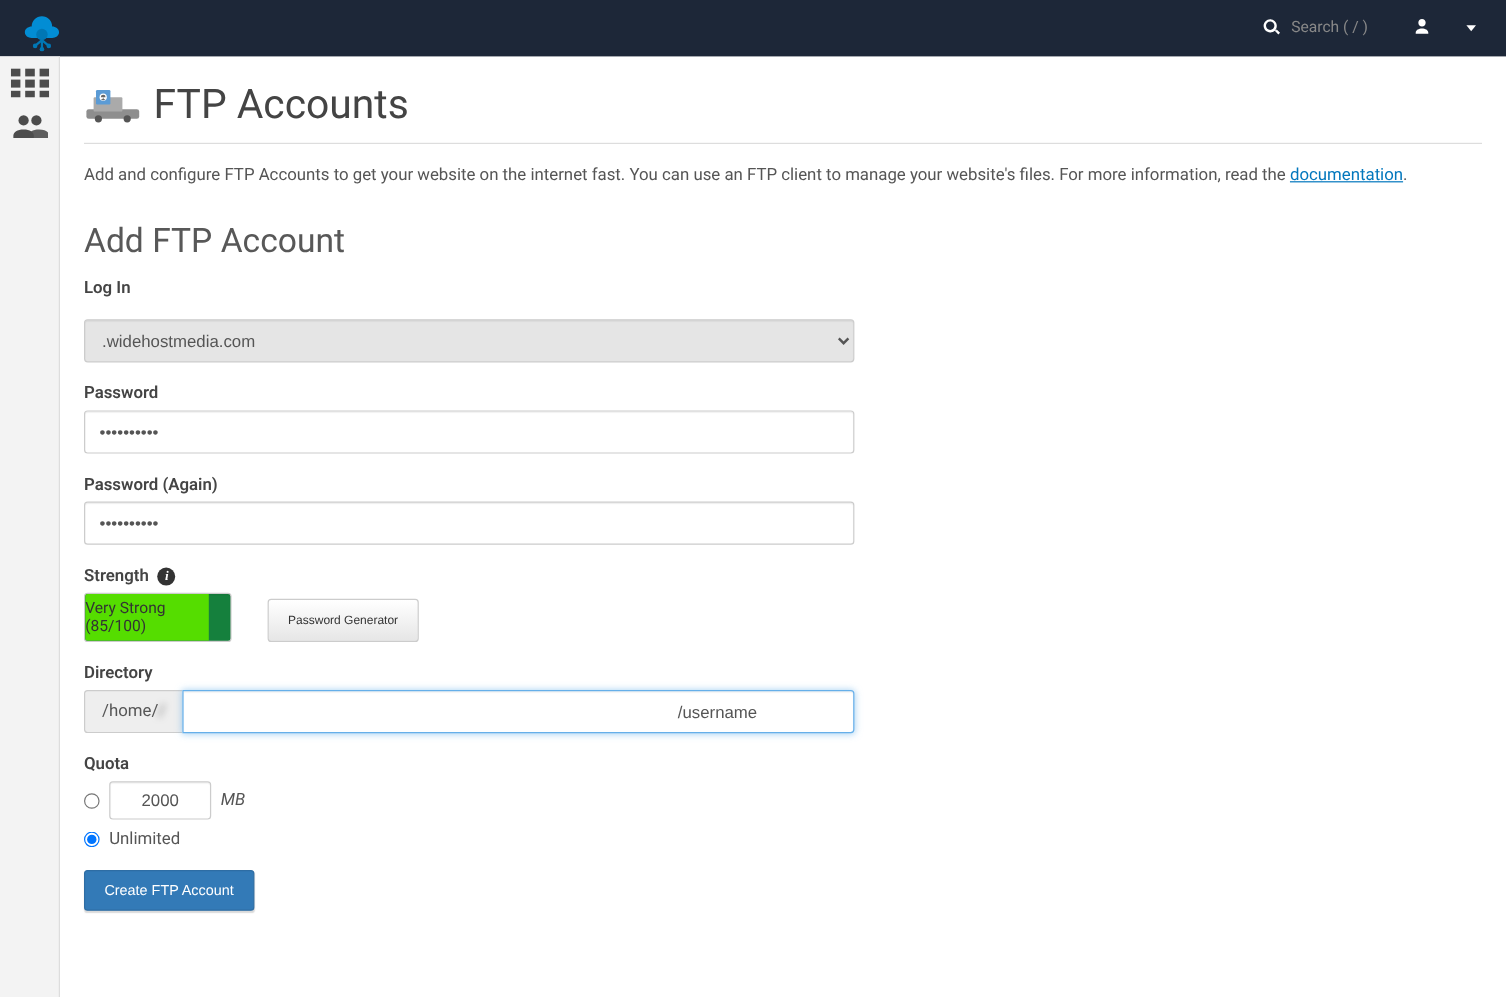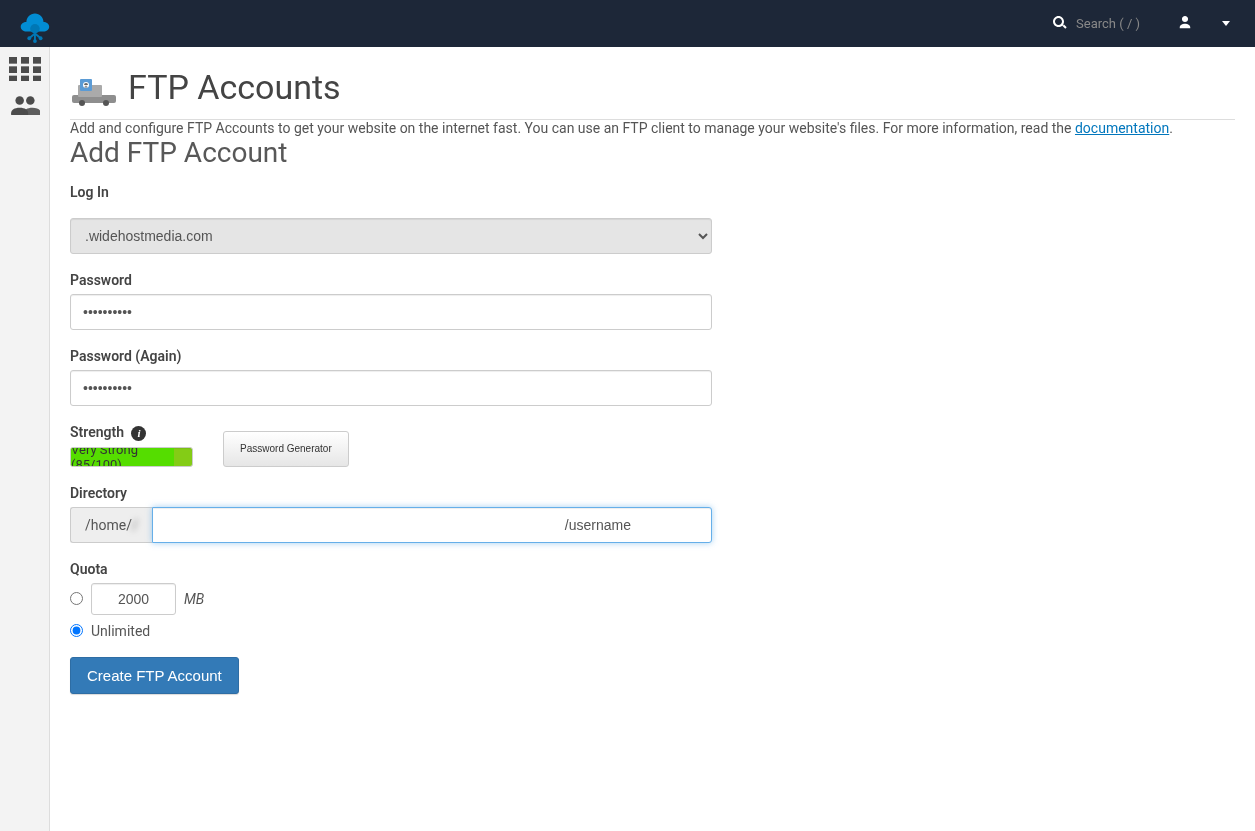--- a/index.html
+++ b/index.html
@@ -13,47 +13,47 @@
     .search-text { color: #888; font-size: 13px; margin-right: 20px; }
     .user-section { display: flex; align-items: center; gap: 30px; color: #fff; padding: 0 10px; }
     .user-icon { font-size: 16px; }
     .caret-down { width: 0; height: 0; border-left: 4px solid transparent; border-right: 4px solid transparent; border-top: 5px solid #fff; }
     
     .body-wrapper { display: flex; }
     .sidebar { width: 50px; background: #f3f3f3; border-right: 1px solid #ddd; min-height: calc(100vh - 47px); padding-top: 10px; display: flex; flex-direction: column; align-items: center; gap: 15px; }
     .sidebar-icon { width: 32px; height: 22px; color: #4c4c4c; cursor: pointer; }
     
     .main { flex: 1; padding: 20px 20px 30px 20px; }
-    .page-title-row { display: flex; align-items: flex-end; gap: 10px; padding-bottom: 12px; border-bottom: 1px solid #ddd; }
+    .page-title-row { display: flex; align-items: center; gap: 10px; padding-bottom: 12px; border-bottom: 1px solid #ddd; margin-bottom: 18px; }
     .page-icon { width: 48px; height: 32px; }
     .page-title { font-size: 34px; font-weight: 400; color: #444; }
     
-    .description { color: #555; font-size: 14px; }
+    .description { color: #555; margin-bottom: 30px; font-size: 14px; }
     .description a { color: #0277bd; text-decoration: underline; }
     
     .section-title { font-size: 28px; font-weight: 400; color: #585858; margin-bottom: 15px; }
     
     .form-group { margin-bottom: 18px; max-width: 642px; }
     .form-group.wide { max-width: 900px; display: flex; align-items: flex-end; gap: 30px; }
     .form-label { display: block; font-weight: 600; color: #444; margin-bottom: 6px; font-size: 14px; }
     .input-group { display: flex; }
     .form-input { width: 100%; padding: 8px 12px; border: 1px solid #ccc; border-radius: 3px; font-size: 14px; height: 36px; color: #555; box-shadow: inset 0 1px 1px rgba(0,0,0,0.07); }
     .form-select { width: 100%; padding: 6px 10px; border: 1px solid #ccc; border-radius: 3px; font-size: 14px; height: 36px; background: #e5e5e5; color: #555; box-shadow: inset 0 1px 1px rgba(0,0,0,0.07); }
     .input-addon { background: #eee; border: 1px solid #ccc; border-left: none; padding: 8px 14px; display: flex; align-items: center; color: #555; border-radius: 0 3px 3px 0; height: 36px; }
     .input-addon-left { background: #eee; border: 1px solid #ccc; border-right: none; padding: 8px 14px; display: flex; align-items: center; color: #555; border-radius: 3px 0 0 3px; height: 36px; white-space: nowrap; font-size: 14px; }
     .input-group .form-input:first-child { border-radius: 3px 0 0 3px; }
     .input-group .form-input:last-child { border-radius: 0 3px 3px 0; }
     .info-icon { display: inline-flex; align-items: center; justify-content: center; width: 15px; height: 15px; background: #333; color: #fff; border-radius: 50%; font-size: 11px; font-weight: bold; font-style: italic; font-family: Georgia, serif; vertical-align: middle; margin-left: 4px; }
     
     .strength-wrapper { max-width: 642px; }
-    .progress-bar { width: 100%; height: 20px; border: 1px solid #ccc; border-radius: 3px; background: #84cc16; overflow: hidden; position: relative; box-shadow: inset 0 1px 1px rgba(0,0,0,0.07); }
+    .progress-bar { width: 100%; height: 41px; border: 1px solid #ccc; border-radius: 3px; background: #15803d; overflow: hidden; position: relative; box-shadow: inset 0 1px 1px rgba(0,0,0,0.07); }
     .progress-fill { height: 100%; background: #55dd00; display: flex; align-items: center; justify-content: center; font-size: 13px; color: #333; }
     
     .btn { padding: 8px 16px; border: 1px solid #ccc; background: linear-gradient(#fff, #e6e6e6); border-radius: 3px; cursor: pointer; font-size: 10px; color: #333; height: 36px; }
-    .btn-primary { background: #337ab7; border: 1px solid #2e6da4; color: #fff; padding: 9px 16px; border-radius: 3px; cursor: pointer; font-size: 15px; height: auto; box-shadow: 0 1px 1px rgba(0,0,0,0.15); }
+    .btn-primary { background: #337ab7; border: 1px solid #2e6da4; color: #fff; padding: 9px 16px; border-radius: 3px; cursor: pointer; font-size: 12px; height: auto; box-shadow: 0 1px 1px rgba(0,0,0,0.15); }
     
     .quota-row { display: flex; align-items: center; gap: 8px; margin-bottom: 8px; }
     .quota-input { width: 85px; padding: 6px 10px; border: 1px solid #ccc; border-radius: 3px; font-size: 14px; height: 32px; text-align: center; box-shadow: inset 0 1px 1px rgba(0,0,0,0.07); color: #555; }
     .quota-unit { color: #555; font-style: italic; }
     .radio-label { color: #555; }
     
     .dir-input-focused { border-color: #66afe9 !important; box-shadow: 0 0 6px rgba(102,175,233,0.6), inset 0 1px 1px rgba(0,0,0,0.07) !important; }
   </style>
 </head>
 <body>

